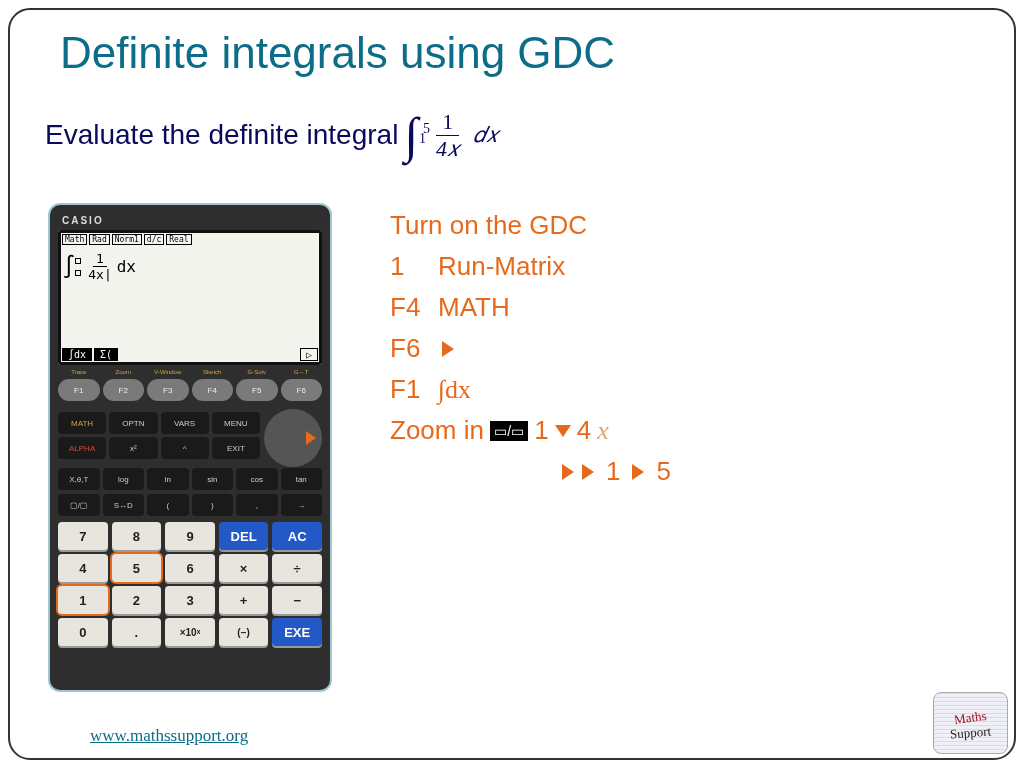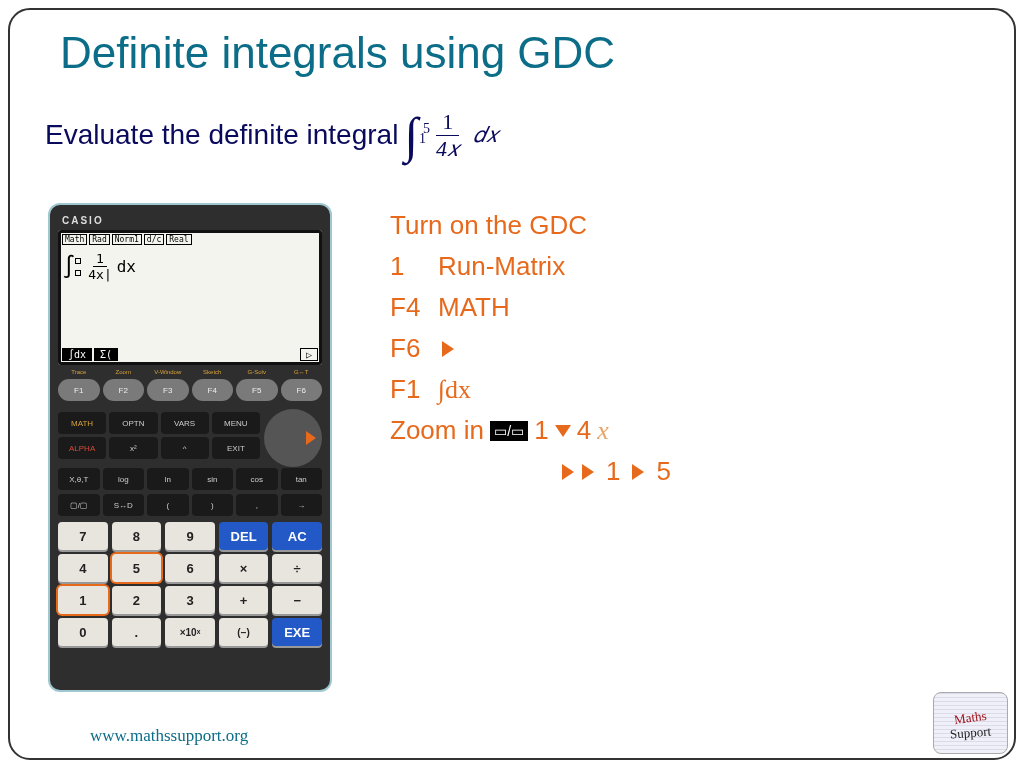--- a/index.html
+++ b/index.html
@@ -242,20 +242,21 @@
   }
   .typein-line2 {
     margin-left: 168px;
   }
   .footer {
     position: absolute;
     bottom: 22px; left: 90px;
     font-family: "Times New Roman", serif;
     font-size: 17px;
     color: #0c6d88;
+    text-decoration: underline;
   }
   .logo {
     position: absolute;
     bottom: 14px; right: 16px;
     width: 75px; height: 62px;
     background: repeating-linear-gradient(0deg,#f0f0f8,#f0f0f8 3px,#dadaea 3px,#dadaea 4px),
                 repeating-linear-gradient(90deg,#f0f0f8,#f0f0f8 3px,#dadaea 3px,#dadaea 4px);
     border: 1px solid #aaa;
     border-radius: 8px;
     display: flex;

